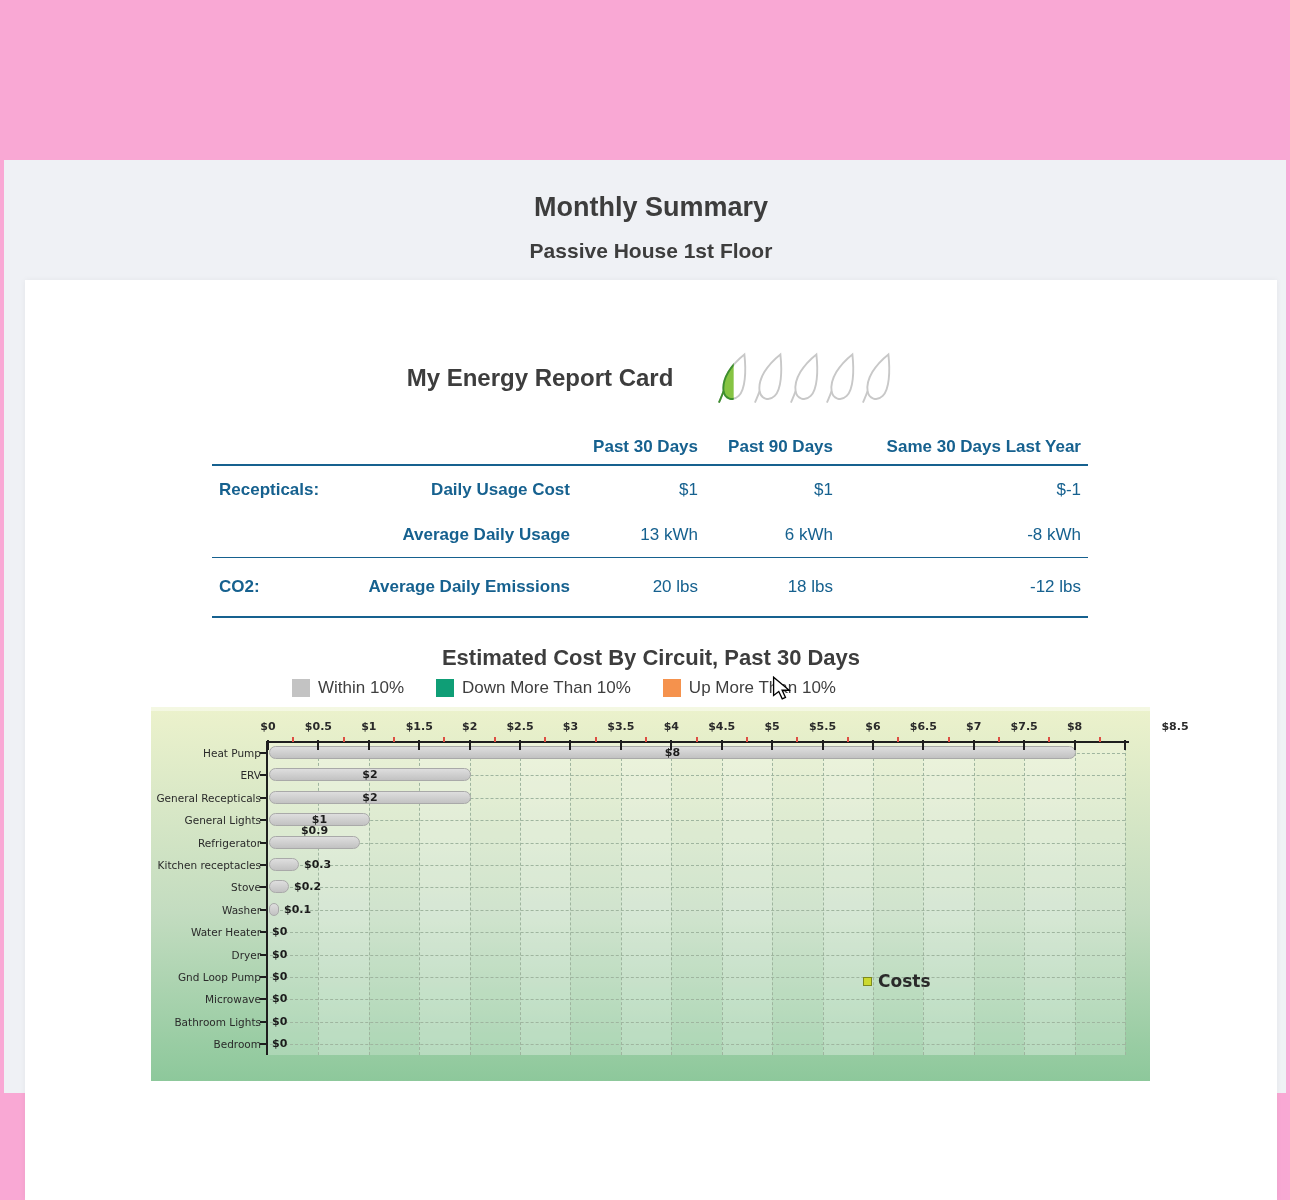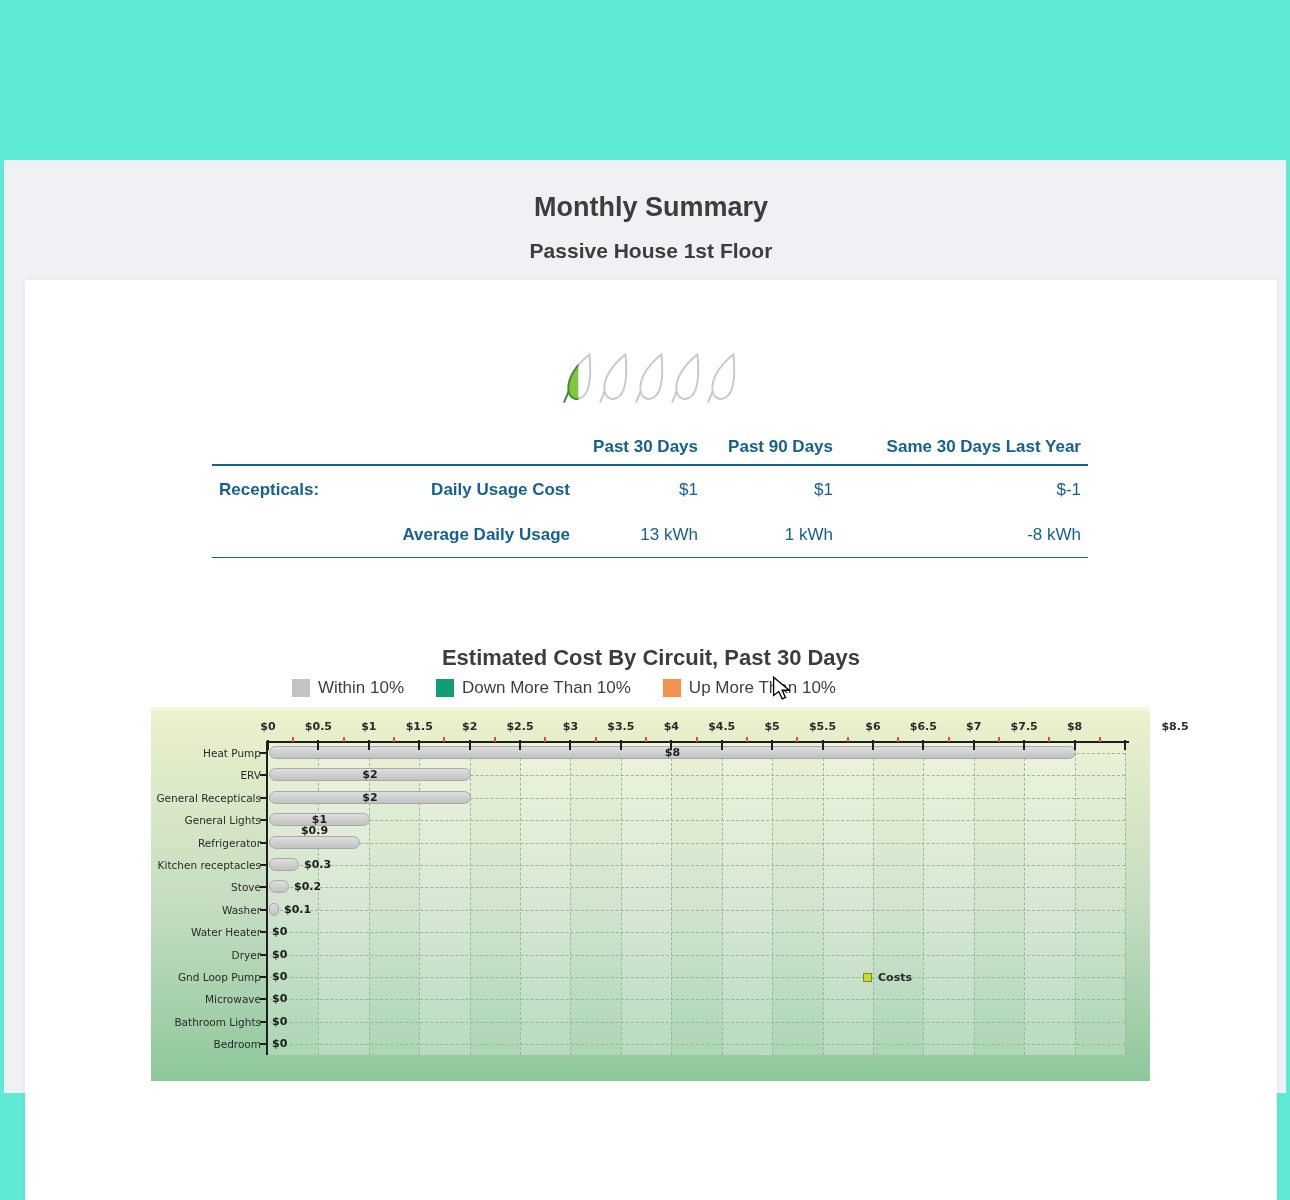--- a/index.html
+++ b/index.html
@@ -1,19 +1,19 @@
 <!DOCTYPE html>
 <html><head>
 <meta charset="utf-8">
 <style>
   * { margin:0; padding:0; box-sizing:border-box; }
   html,body { background:#ffffff; }
   #page {
     position:relative; width:1290px; height:1200px; overflow:hidden;
-    background:#5eead4; font-family:"Liberation Sans", sans-serif;
+    background:#f9a8d4; font-family:"Liberation Sans", sans-serif;
   }
   .band { position:absolute; left:4px; top:160px; width:1282px; height:933px; background:#eff1f5; }
   .card { position:absolute; left:25px; top:280px; width:1252px; height:920px; background:#ffffff; box-shadow:0 0 6px rgba(0,0,0,0.05); }
 
   .center-line { position:absolute; left:25px; width:1252px; text-align:center; }
   .h1 { top:192px; font-size:27px; font-weight:bold; color:#3d3d3d; }
   .h2 { top:239px; font-size:21px; font-weight:bold; color:#3d3d3d; }
   .para { top:285px; font-size:21px; color:#4c4c4c; }
 
   .report-row { position:absolute; left:25px; top:350px; width:1252px; height:56px;
@@ -57,35 +57,36 @@
   .tick-label { position:absolute; width:54px; text-align:center; font-size:11px; font-weight:bold; color:#2a2a2a; z-index:5; }
   .cat-label { position:absolute; left:0; width:110px; height:14px; line-height:14px; text-align:right;
     font-size:10.5px; color:#2a2a2a; white-space:nowrap; z-index:5; }
   .cat-tick { position:absolute; width:6px; height:2px; background:#1e1e1e; z-index:5; }
   .bar { position:absolute; height:13px; border-radius:7px; background:linear-gradient(180deg,#dedede,#c2c2c2);
     border:1px solid #a9a9a9; z-index:3; }
   .bar-label { position:absolute; height:13px; line-height:13px; font-size:11px; font-weight:bold; color:#1c1c1c; z-index:4; white-space:nowrap; }
   .bar-label.inside { text-align:center; }
   .inner-legend { position:absolute; left:712px; top:264px; display:flex; align-items:center; gap:6px; z-index:6; }
   .inner-swatch { width:9px; height:9px; background:#ccd92f; border:1px solid #7d8a1e; }
-  .inner-label { font-size:11px; font-weight:bold; color:#2a2a2a; }
+  .inner-label { font-size:17px; font-weight:bold; color:#2a2a2a; }
 
   #cursor { position:absolute; left:771px; top:676px; z-index:50; }
 </style>
 </head>
 <body>
 
 <div id="page">
   <div class="band"></div>
   <div class="card"></div>
 
   <div class="center-line h1">Monthly Summary</div>
   <div class="center-line h2">Passive House 1st Floor</div>
 
   <div class="report-row">
+    <div class="report-title">My Energy Report Card</div>
     <div class="leafset" id="leafset">
         <div class="leaf">
           <svg width="34" height="52" viewBox="0 0 36 54">
       <path d="M29 2 C 15 13, 5 28, 7 41 C 8 49, 17 52, 23 46 C 30 39, 31 20, 29 2 Z" fill="#ffffff" stroke="#c8c8c8" stroke-width="2"></path>
       <path d="M7 41 C 5 46, 4 49, 2 53" fill="none" stroke="#c8c8c8" stroke-width="2"></path>
           </svg>
           <svg class="fillhalf" width="34" height="52" viewBox="0 0 36 54">
         <path d="M29 2 C 15 13, 5 28, 7 41 C 8 49, 17 52, 23 46 C 30 39, 31 20, 29 2 Z" fill="#86c443" stroke="#3e8f2f" stroke-width="2"></path>
         <path d="M7 41 C 5 46, 4 49, 2 53" fill="none" stroke="#3e8f2f" stroke-width="2"></path>
           </svg>
@@ -129,22 +130,29 @@
       <div class="c g">Recepticals:</div>
       <div class="c m">Daily Usage Cost</div>
       <div class="c v">$1</div>
       <div class="c v">$1</div>
       <div class="c v">$-1</div>
     </div>
     <div class="trow r2">
       <div class="c g"></div>
       <div class="c m">Average Daily Usage</div>
       <div class="c v">13 kWh</div>
-      <div class="c v">1 kWh</div>
+      <div class="c v">6 kWh</div>
       <div class="c v">-8 kWh</div>
+    </div>
+    <div class="trow r3">
+      <div class="c g">CO2:</div>
+      <div class="c m">Average Daily Emissions</div>
+      <div class="c v">20 lbs</div>
+      <div class="c v">18 lbs</div>
+      <div class="c v">-12 lbs</div>
     </div>
   </div>
 
   <div class="center-line chart-title">Estimated Cost By Circuit, Past 30 Days</div>
 
   <div class="legend-row">
     <div class="legend-item">
       <span class="legend-swatch" style="background: rgb(195, 195, 195);"></span>
       <span>Within 10%</span>
     </div>

